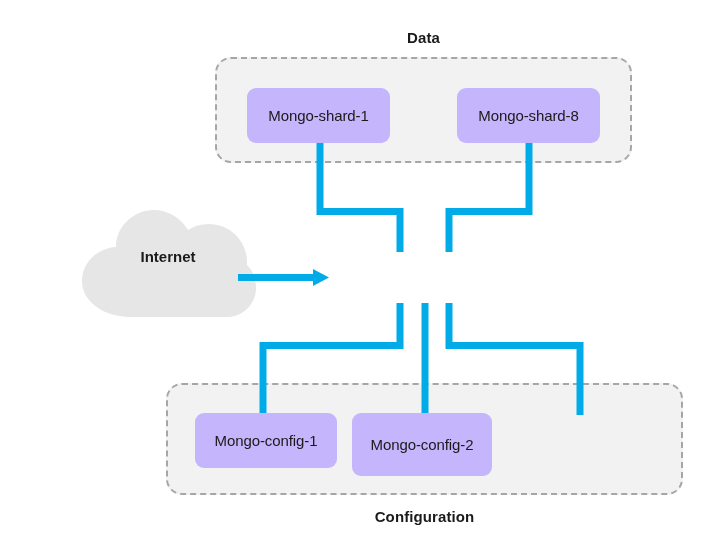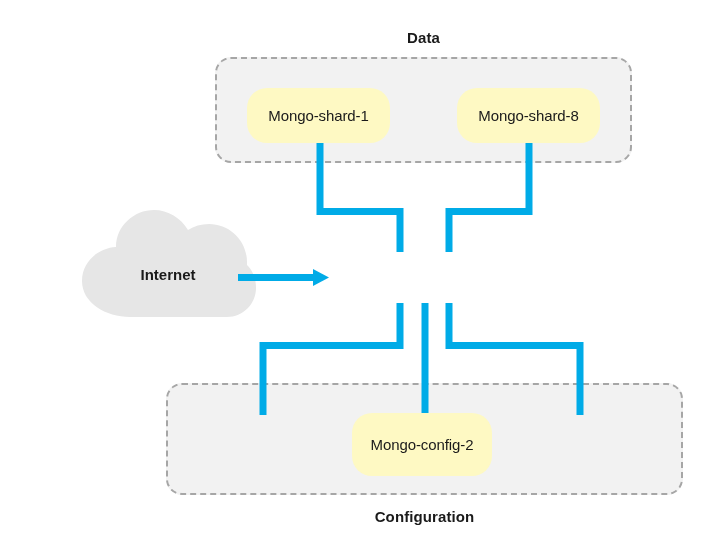--- a/index.html
+++ b/index.html
@@ -62,42 +62,42 @@
     width: 417px;
   }
   #caption-config {
     left: 146px;
     top: 508px;
     width: 517px;
   }
   
   .node-box {
     position: absolute;
-    background: #fef9c3;
-    border-radius: 20px;
+    background: #c4b5fd;
+    border-radius: 9px;
     display: flex;
     align-items: center;
     justify-content: center;
     font-size: 15px;
     color: #1a1a1a;
     white-space: nowrap;
     box-sizing: border-box;
     letter-spacing: -0.1px;
   }
   #node-shard-1  { left: 227px; top: 88px;  width: 143px; height: 55px; }
   #node-shard-2  { left: 437px; top: 88px;  width: 143px; height: 55px; }
   #node-router   { left: 301px; top: 251px; width: 207px; height: 53px; }
   #node-config-1 { left: 175px; top: 413px; width: 142px; height: 55px; }
   #node-config-2 { left: 332px; top: 413px; width: 140px; height: 63px; }
   #node-config-3 { left: 490px; top: 413px; width: 142px; height: 55px; }
   
   #cloud-label {
     position: absolute;
     left: 62px;
-    top: 266px;
+    top: 248px;
     width: 172px;
     text-align: center;
     font-size: 15px;
     font-weight: bold;
     color: #1a1a1a;
     white-space: nowrap;
   }
 </style>
 </head>
 <body>
@@ -144,17 +144,18 @@
 
   <div class="group-caption" id="caption-config">Configuration</div>
 
   <div id="cloud-label">Internet</div>
 
   <div class="node-box" id="node-shard-1">Mongo-shard-1</div>
 
   <div class="node-box" id="node-shard-2">Mongo-shard-8</div>
 
 
+  <div class="node-box" id="node-config-1">Mongo-config-1</div>
 
   <div class="node-box" id="node-config-2">Mongo-config-2</div>
 
 
 </div>
 
 </body></html>

